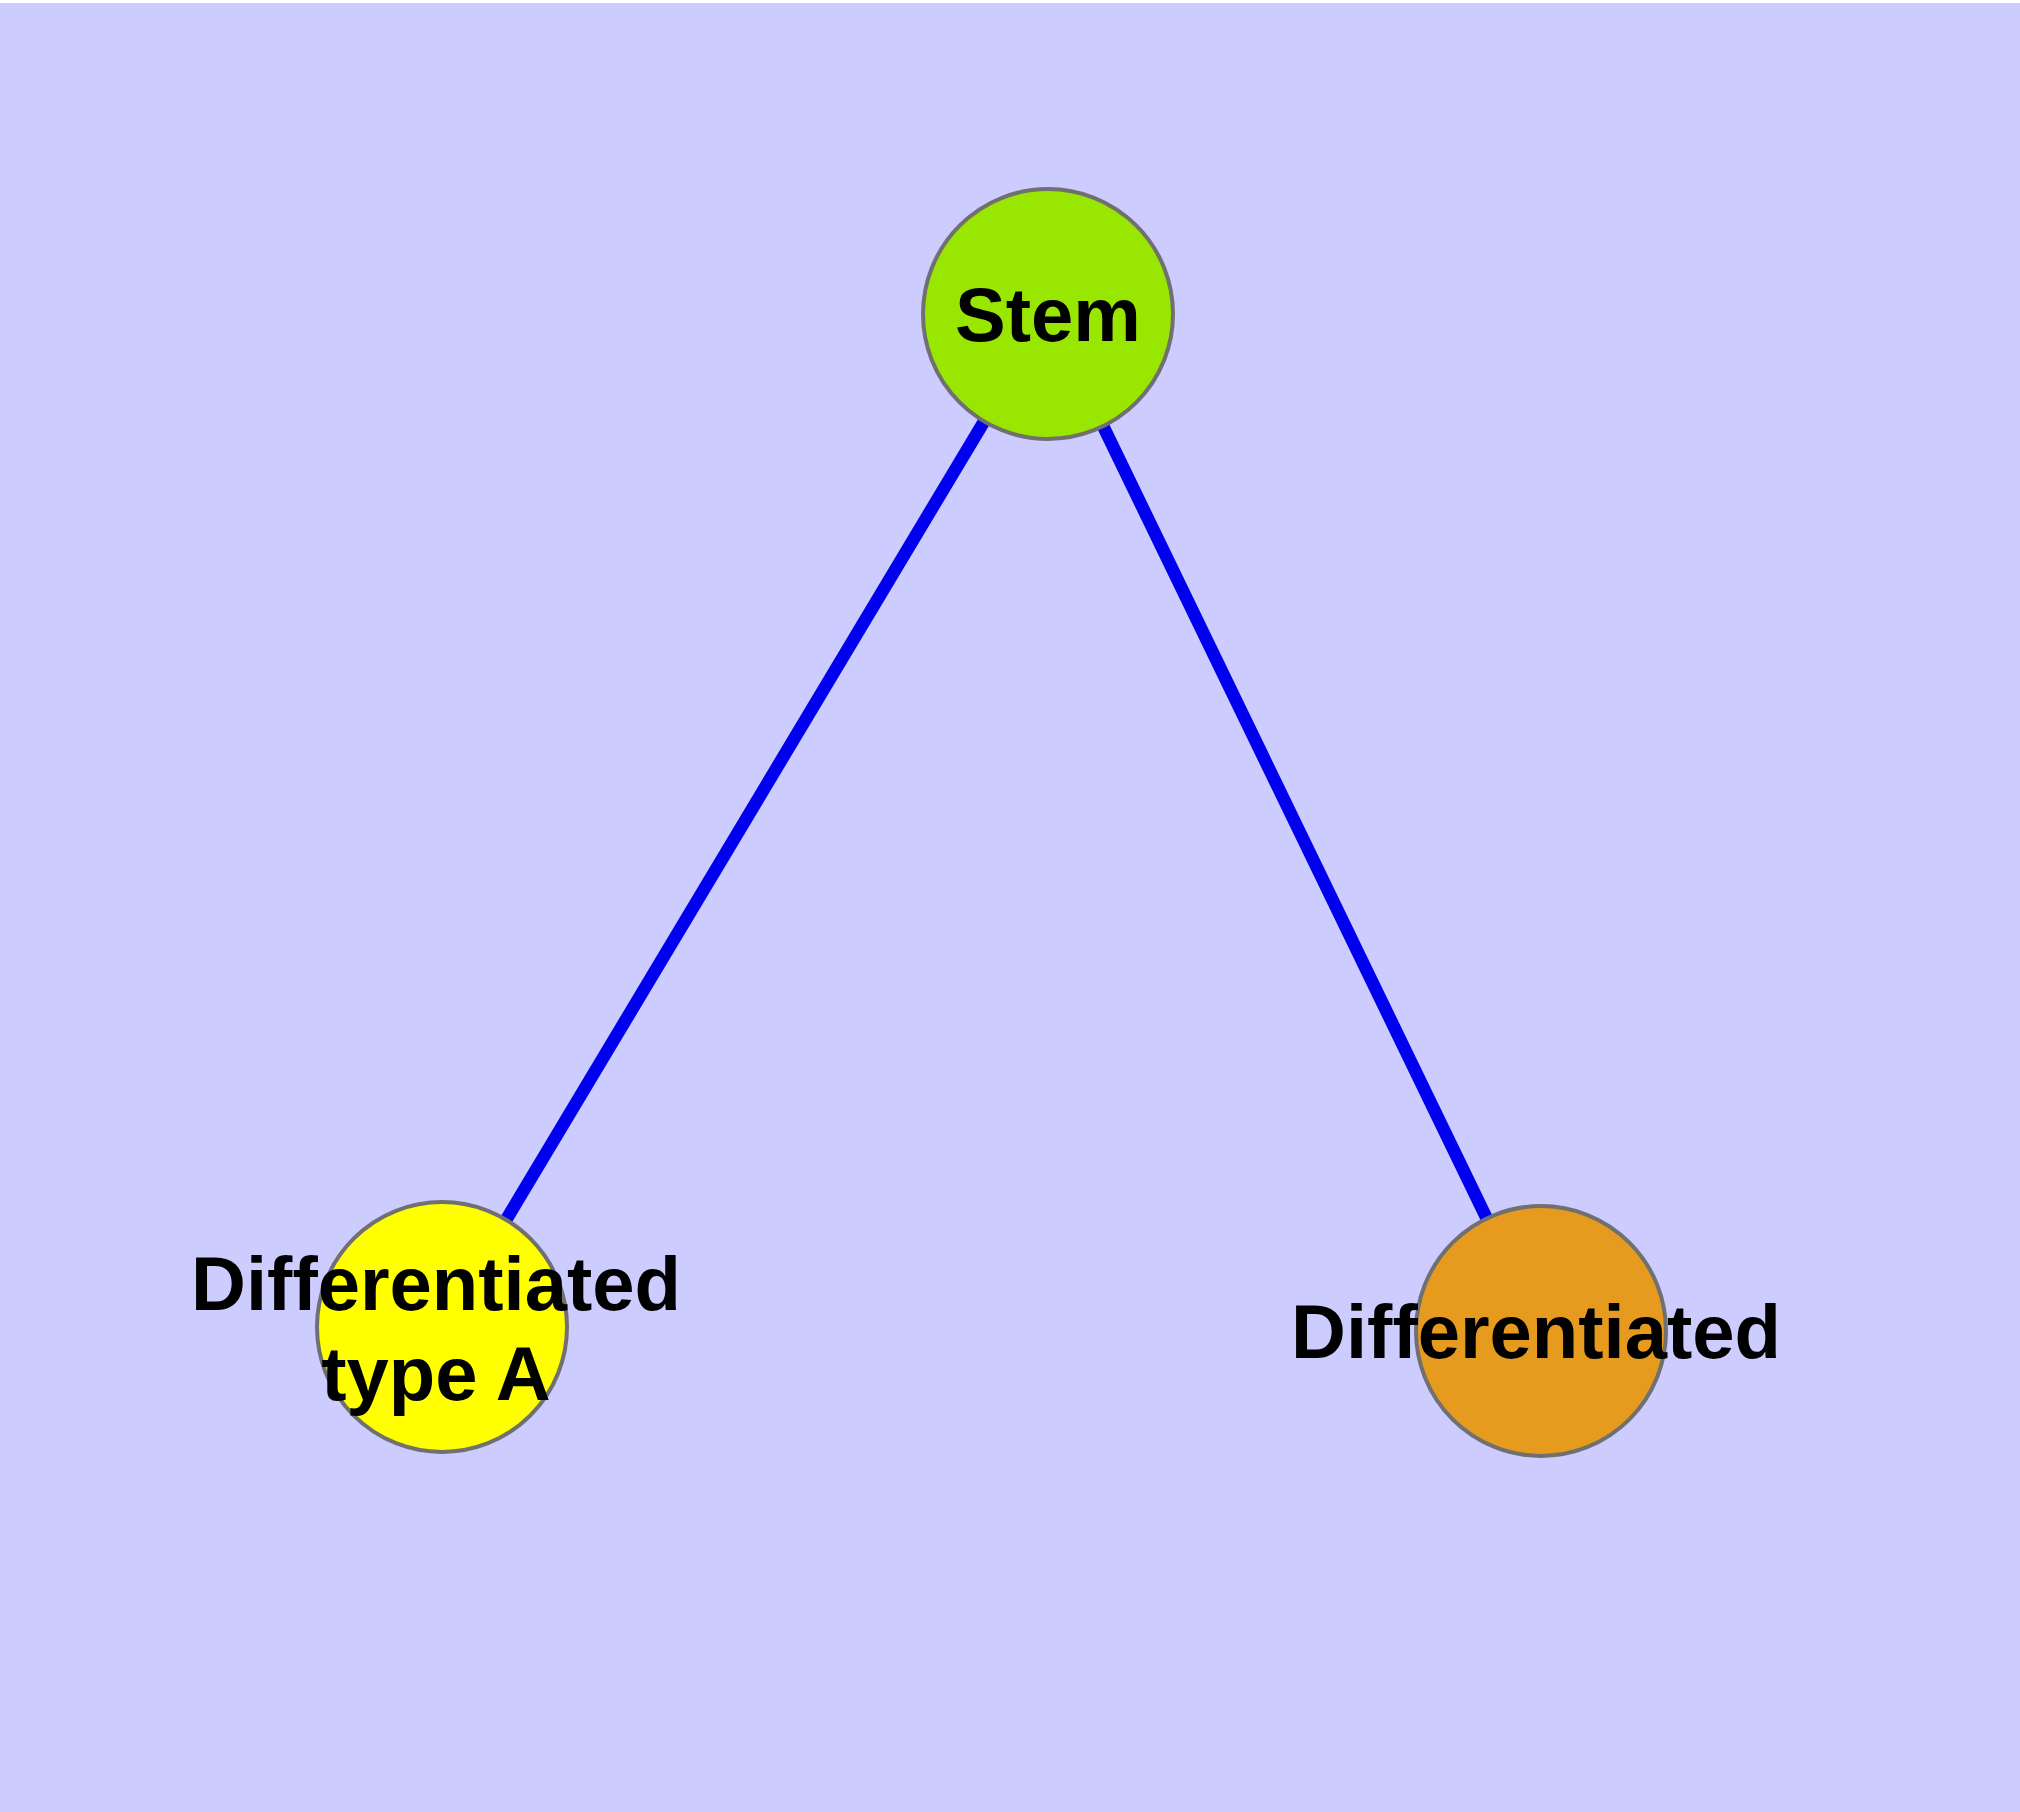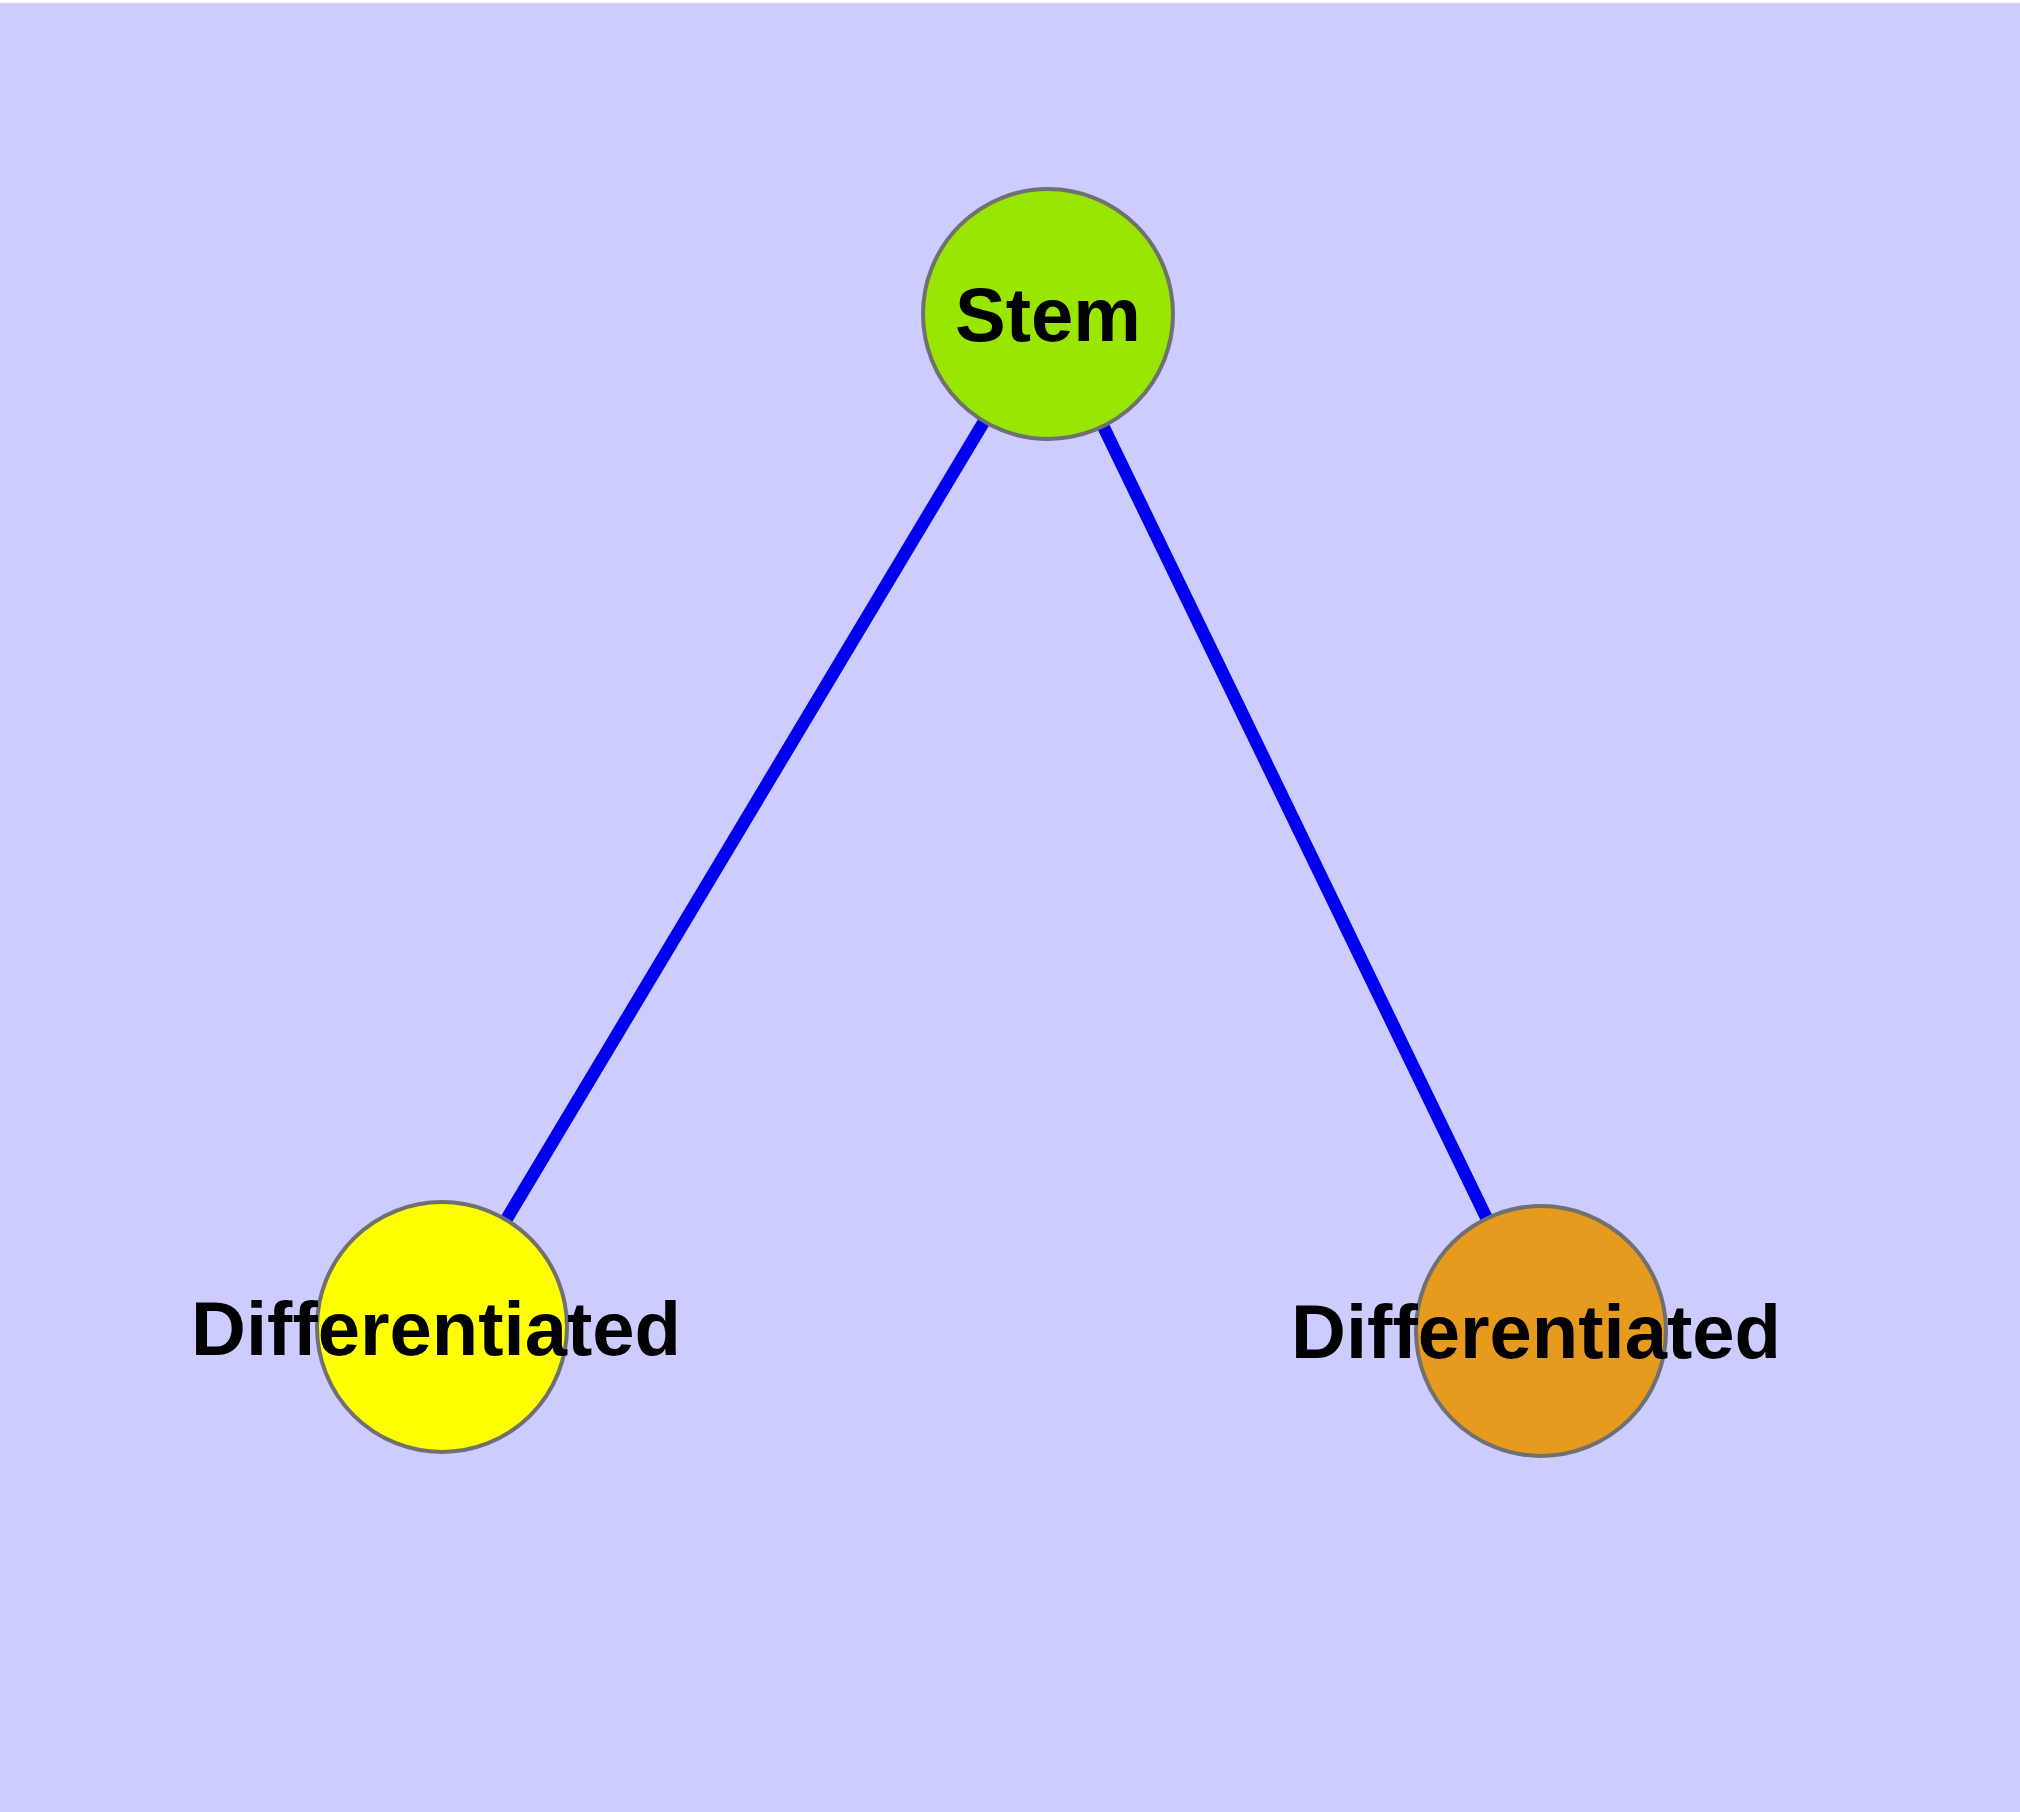--- a/index.html
+++ b/index.html
@@ -70,18 +70,19 @@
 <div class="node node-type-a" style="background-color: rgb(255, 255, 0);"></div>
 
 <div class="node node-type-b" style="background-color: rgb(230, 154, 30);"></div>
 
 <div class="node-label label-stem">
   <div>Stem</div>
 </div>
 
 <div class="node-label label-type-a">
   <div>Differentiated</div>
+  <div>type A</div>
 </div>
 
 <div class="node-label label-type-b">
   <div>Differentiated</div>
 </div>
 
 
 </body></html>

